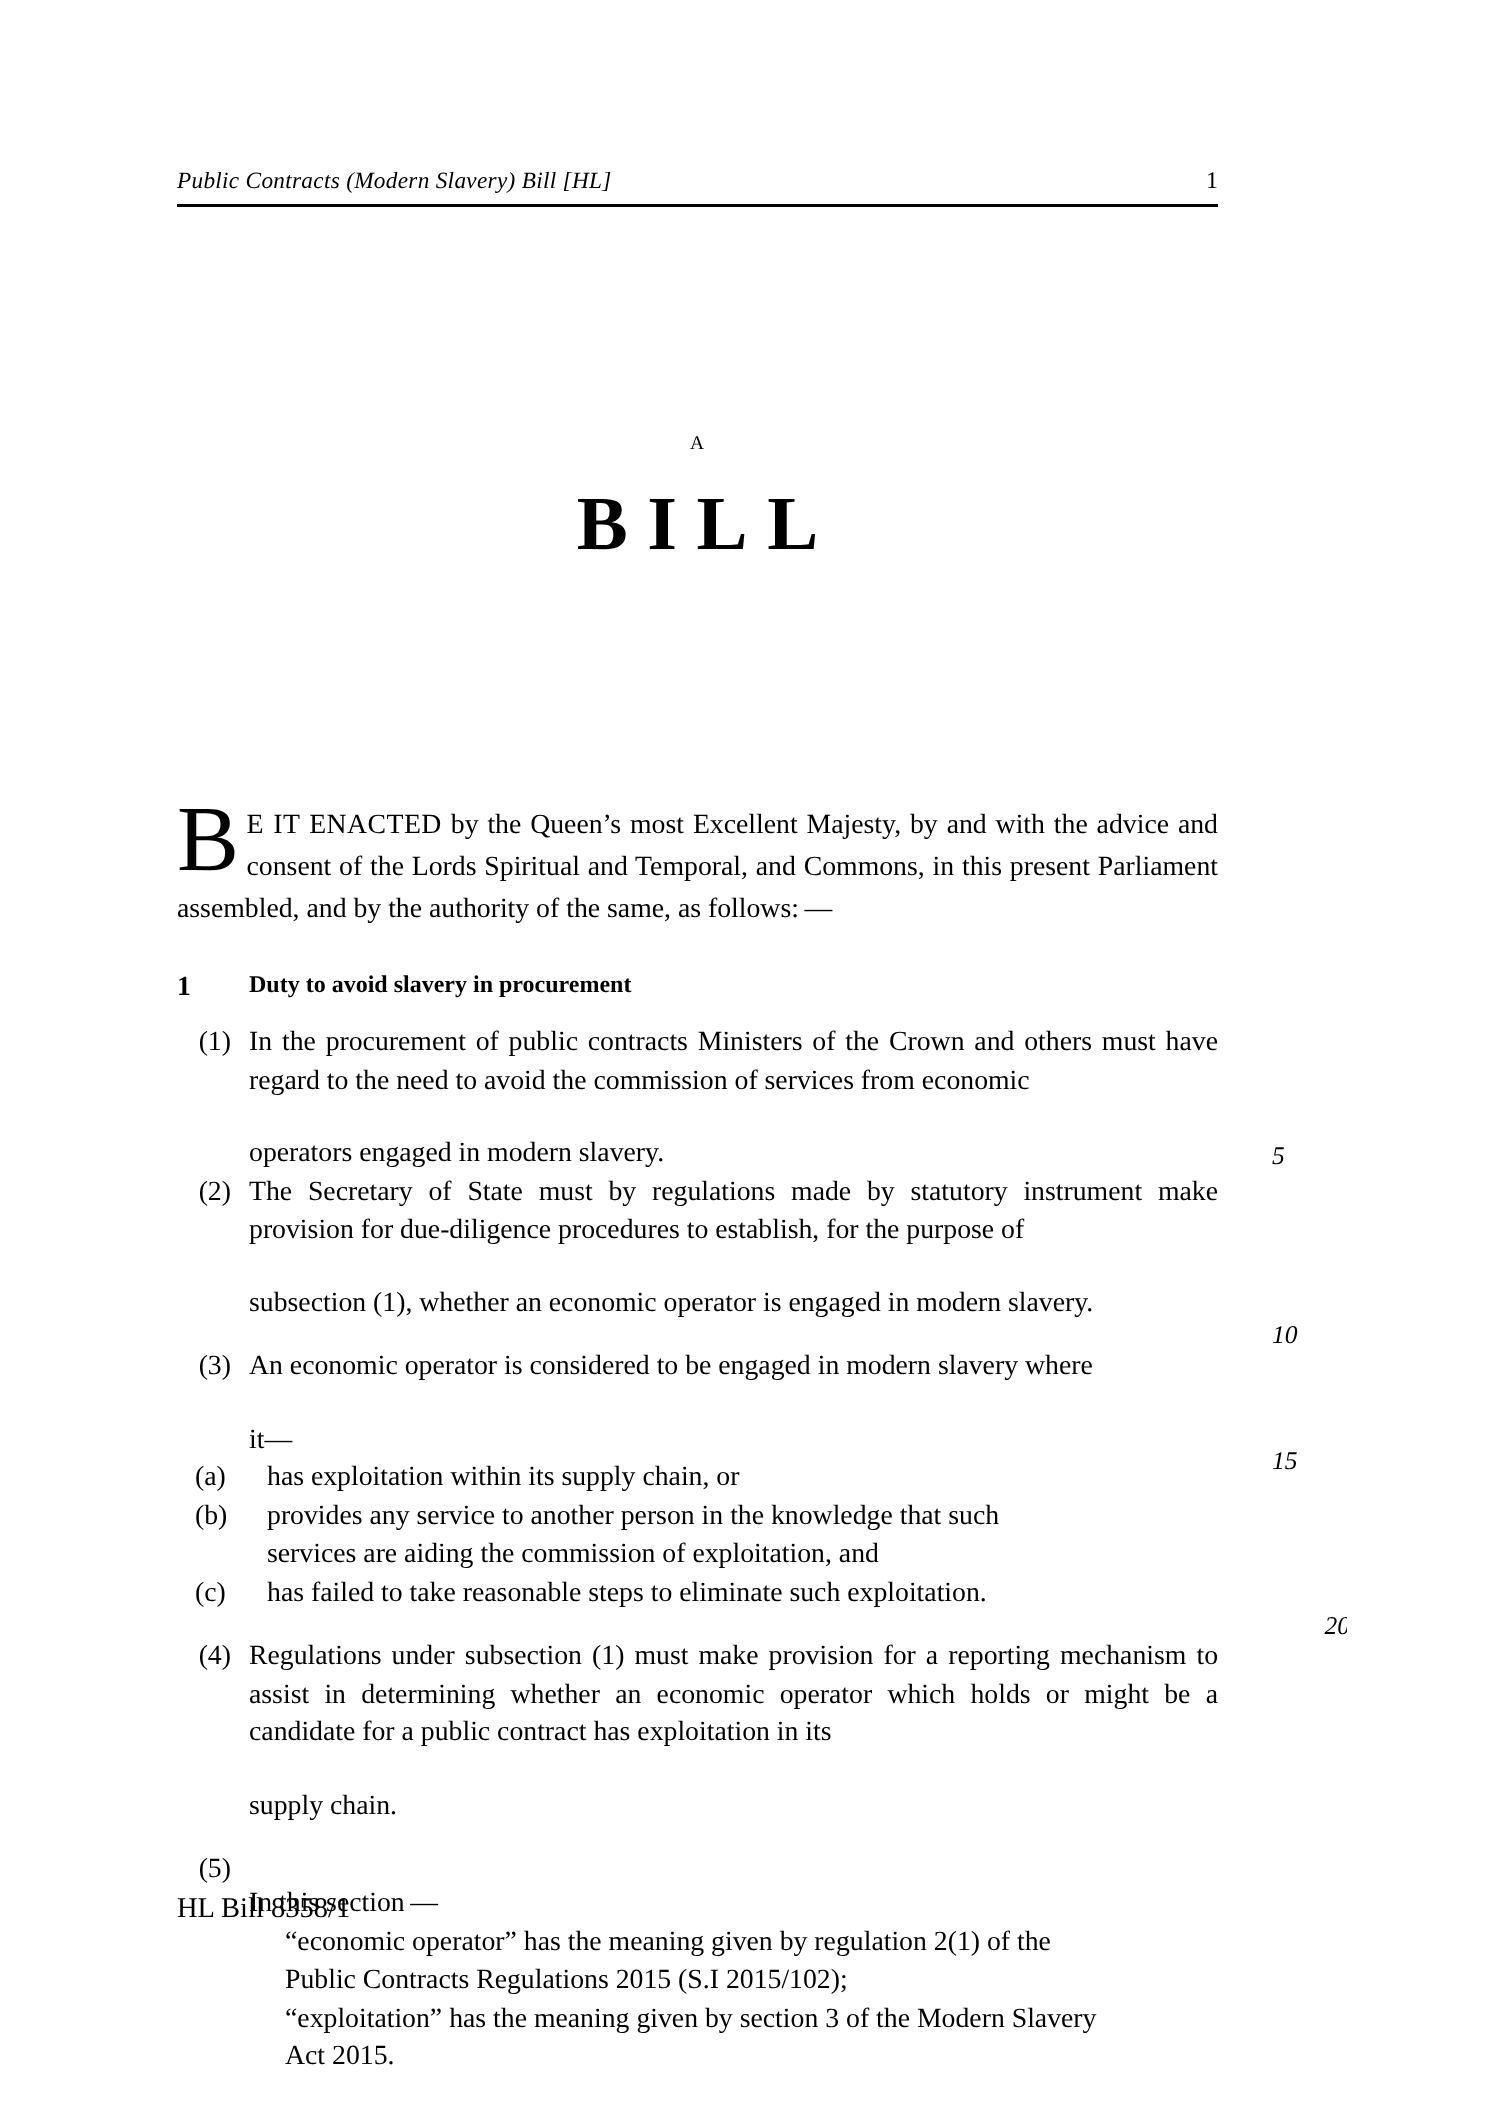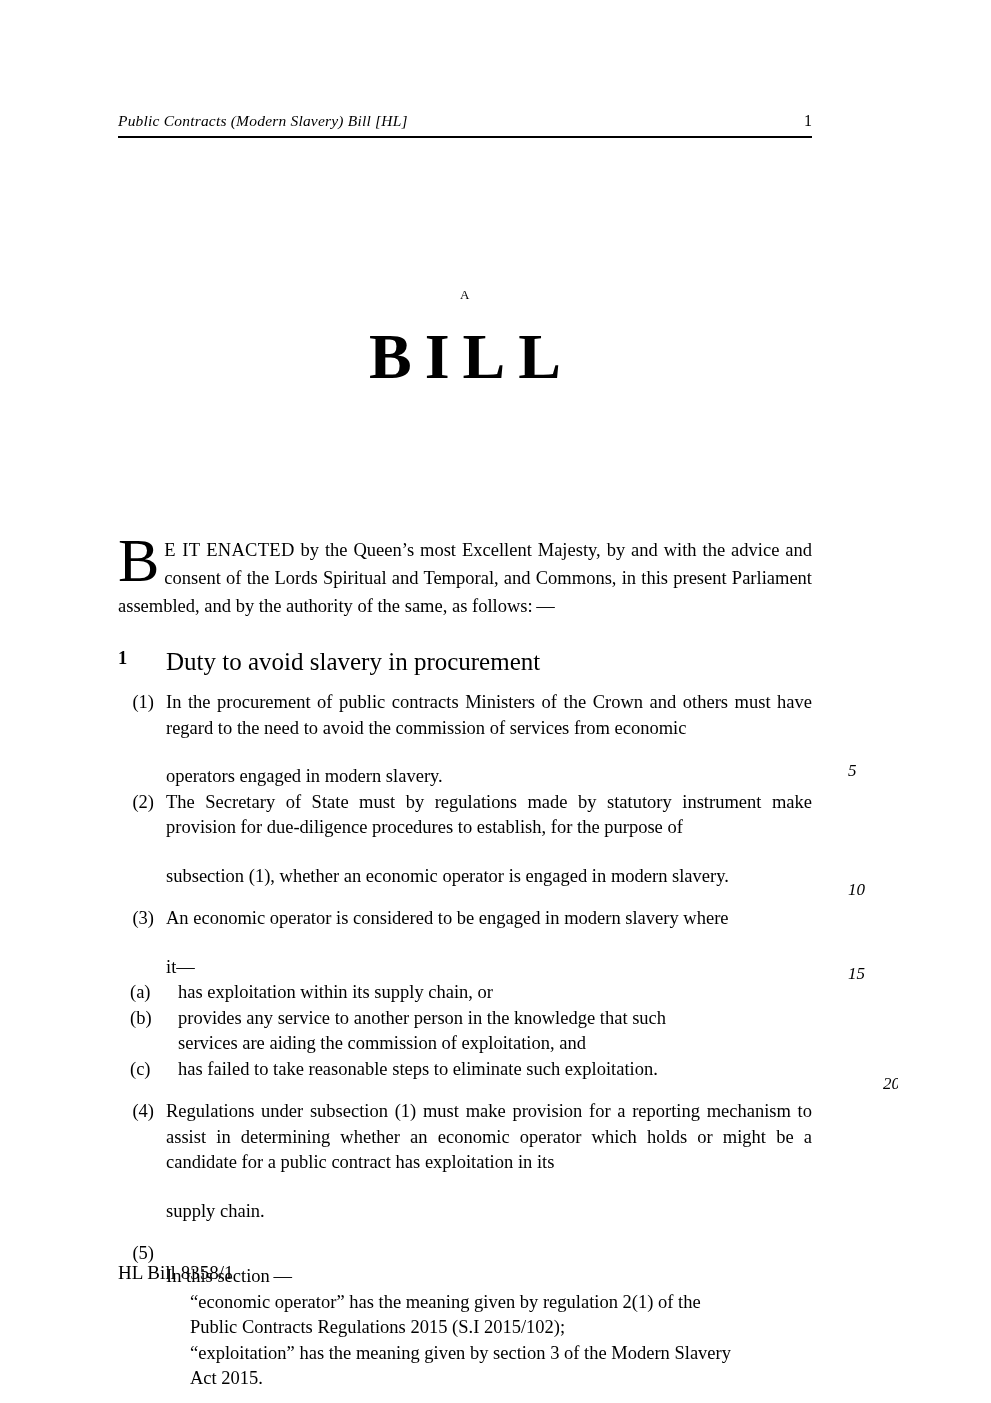--- a/index.html
+++ b/index.html
@@ -56,21 +56,21 @@
     width: 694px;
     text-align: center;
   }
   .title-a {
     font-size: 13px;
     font-variant: small-caps;
     letter-spacing: 0.5px;
     line-height: 1;
   }
   .title-bill {
-    font-size: 64px;
+    font-size: 51px;
     font-weight: bold;
     letter-spacing: 13px;
     text-indent: 13px;
     line-height: 1;
     margin-top: 24px;
   }
   .title-to {
     font-size: 13px;
     font-variant: small-caps;
     letter-spacing: 0.5px;
@@ -127,22 +127,22 @@
     display: flex;
     margin-bottom: 14px;
   }
   .section-num {
     width: 48px;
     flex: none;
     font-weight: bold;
     font-size: 18.5px;
   }
   .section-title {
-    font-weight: normal;
-    font-size: 25px;
+    font-weight: bold;
+    font-size: 16px;
   }
 
   .subsec {
     display: flex;
     align-items: flex-start;
   }
   .subsec-num {
     width: 48px;
     flex: none;
     text-align: right;

